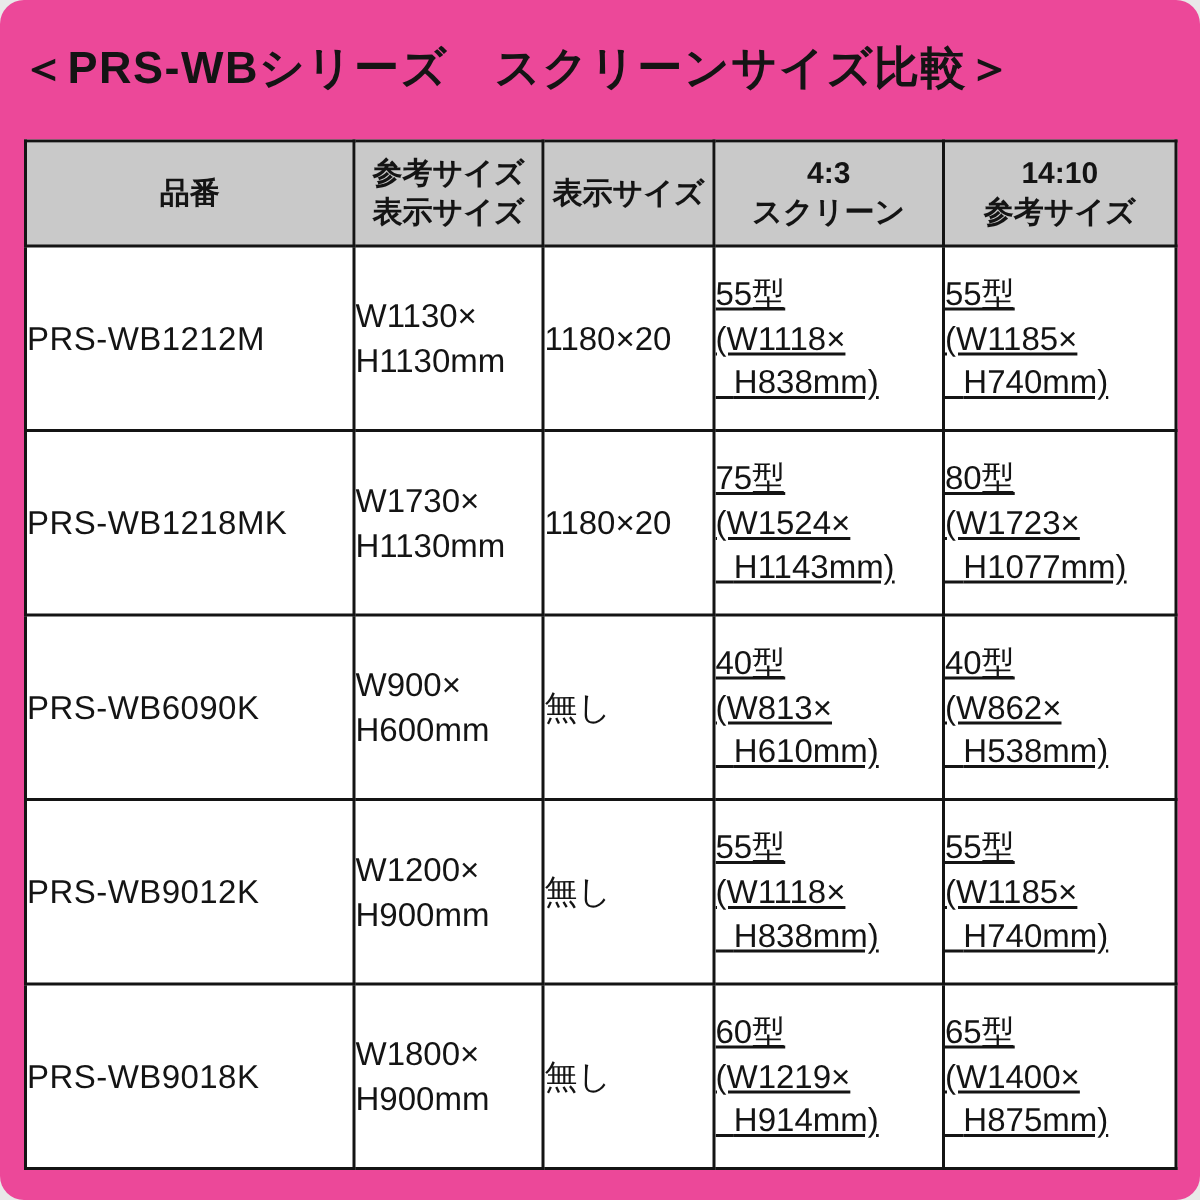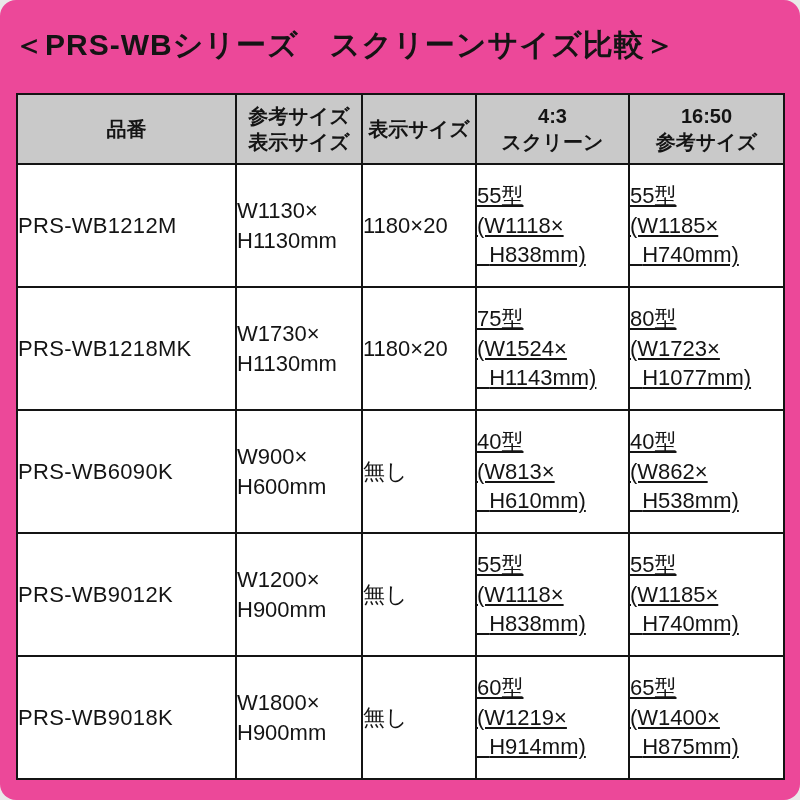--- a/index.html
+++ b/index.html
@@ -88,21 +88,21 @@
       <col style="width:155px">
     </colgroup>
     <thead>
       <tr>
         <th>品番</th>
         <th>参考サイズ
 表示サイズ</th>
         <th>表示サイズ</th>
         <th>4:3
 スクリーン</th>
-        <th>16:50
+        <th>14:10
 参考サイズ</th>
       </tr>
     </thead>
     <tbody>
       <tr>
         <td class="model-cell">PRS-WB1212M</td>
         <td class="screen-cell">W1130×
 H1130mm</td>
         <td class="bar-cell">1180×20</td>
         <td class="ref-cell">55型

